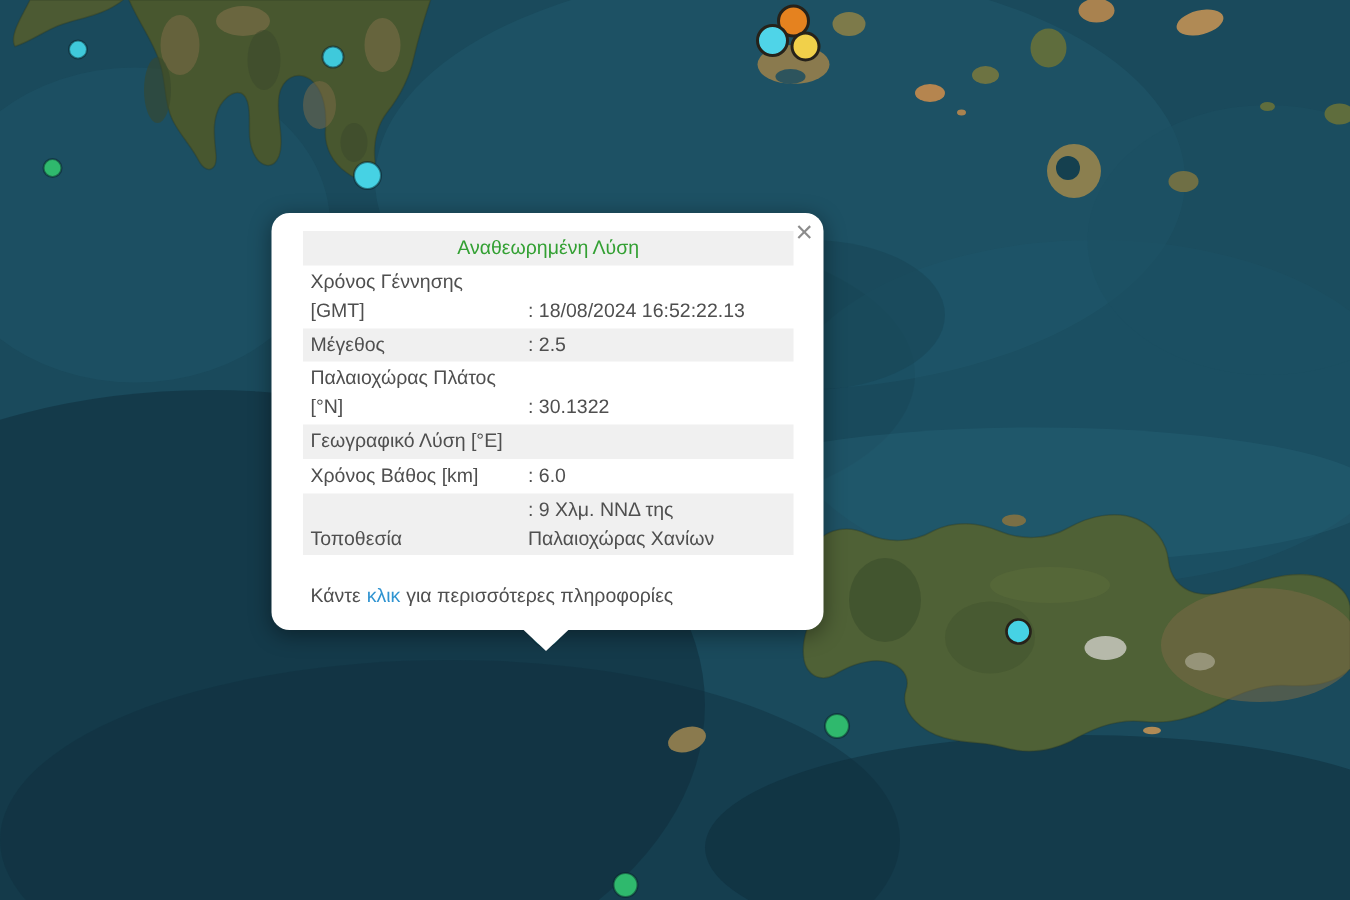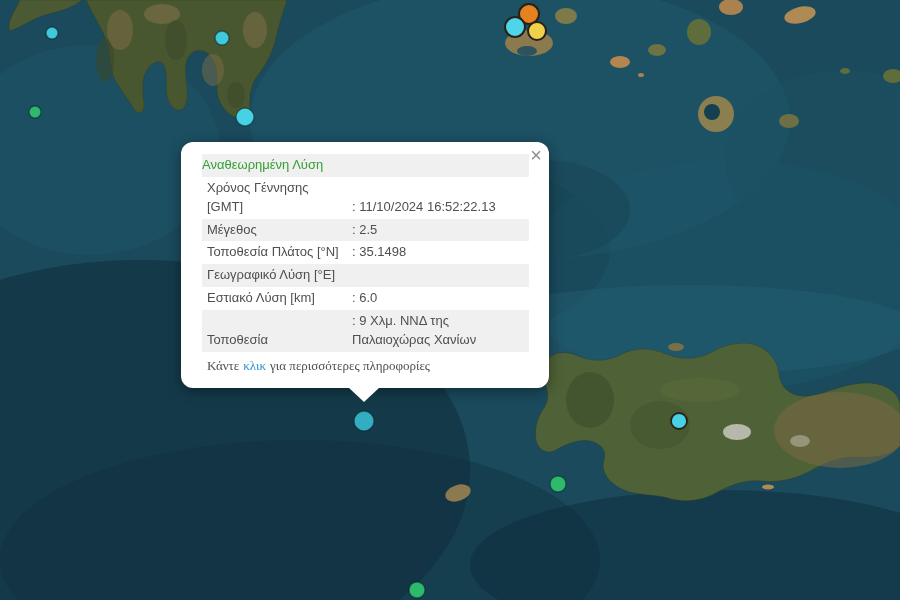--- a/index.html
+++ b/index.html
@@ -24,27 +24,27 @@
     border-left:16px solid transparent; border-right:16px solid transparent;
     border-top:15px solid #ffffff;
   }
   .popup-close {
     position:absolute; top:3px; right:7px;
     font-size:20px; line-height:20px; color:#8c8c8c;
     cursor:pointer; font-weight:400; background:none; border:none; padding:0;
     font-family:"Liberation Sans", sans-serif;
   }
   .ptitle {
-    background:#f0f0f0; text-align:left; padding:2px 0;
+    background:#f0f0f0; text-align:center; padding:2px 0;
   }
   .prow { display:flex; align-items:flex-end; }
   .prow:nth-child(even) { background:#f0f0f0; }
   .plabel { flex:0 0 140px; padding:2px 2px 2px 5px; }
   .pvalue { flex:1; padding:2px 2px 2px 3px; }
-  .pfooter { margin-top:5px; padding-left:5px;font-family:Liberation Serif, serif; }
+  .pfooter { margin-top:18px; padding-left:5px; }
   .pfooter .link { cursor:pointer; margin:0 4px; }
 </style>
 </head>
 <body>
 
 <div class="map-wrap">
 <svg width="900" height="600" viewBox="0 0 900 600" xmlns="http://www.w3.org/2000/svg">
 
   <g>
     <rect x="0" y="0" width="900" height="600" fill="#1a4a5c"></rect>
@@ -167,35 +167,35 @@
 </div>
 
 <div class="popup">
   <button class="popup-close">×</button>
 
   <div class="ptitle" style="color: rgb(51, 160, 51);">Αναθεωρημένη Λύση</div>
 
   <div>
     <div class="prow">
       <div class="plabel">Χρόνος Γέννησης [GMT]</div>
-      <div class="pvalue">: 11/10/2024 16:52:22.13</div>
+      <div class="pvalue">: 18/08/2024 16:52:22.13</div>
     </div>
     <div class="prow">
       <div class="plabel">Μέγεθος</div>
       <div class="pvalue">: 2.5</div>
     </div>
     <div class="prow">
-      <div class="plabel">Τοποθεσία Πλάτος [°N]</div>
-      <div class="pvalue">: 35.1498</div>
+      <div class="plabel">Παλαιοχώρας Πλάτος [°N]</div>
+      <div class="pvalue">: 30.1322</div>
     </div>
     <div class="prow">
       <div class="plabel">Γεωγραφικό Λύση [°E]</div>
     </div>
     <div class="prow">
-      <div class="plabel">Εστιακό Λύση [km]</div>
+      <div class="plabel">Χρόνος Βάθος [km]</div>
       <div class="pvalue">: 6.0</div>
     </div>
     <div class="prow">
       <div class="plabel">Τοποθεσία</div>
       <div class="pvalue">: 9 Χλμ. ΝΝΔ της Παλαιοχώρας Χανίων</div>
     </div>
   </div>
 
   <div class="pfooter">
     <span>Κάντε</span><span class="link" style="color: rgb(48, 148, 209);">κλικ</span><span>για περισσότερες πληροφορίες</span>

